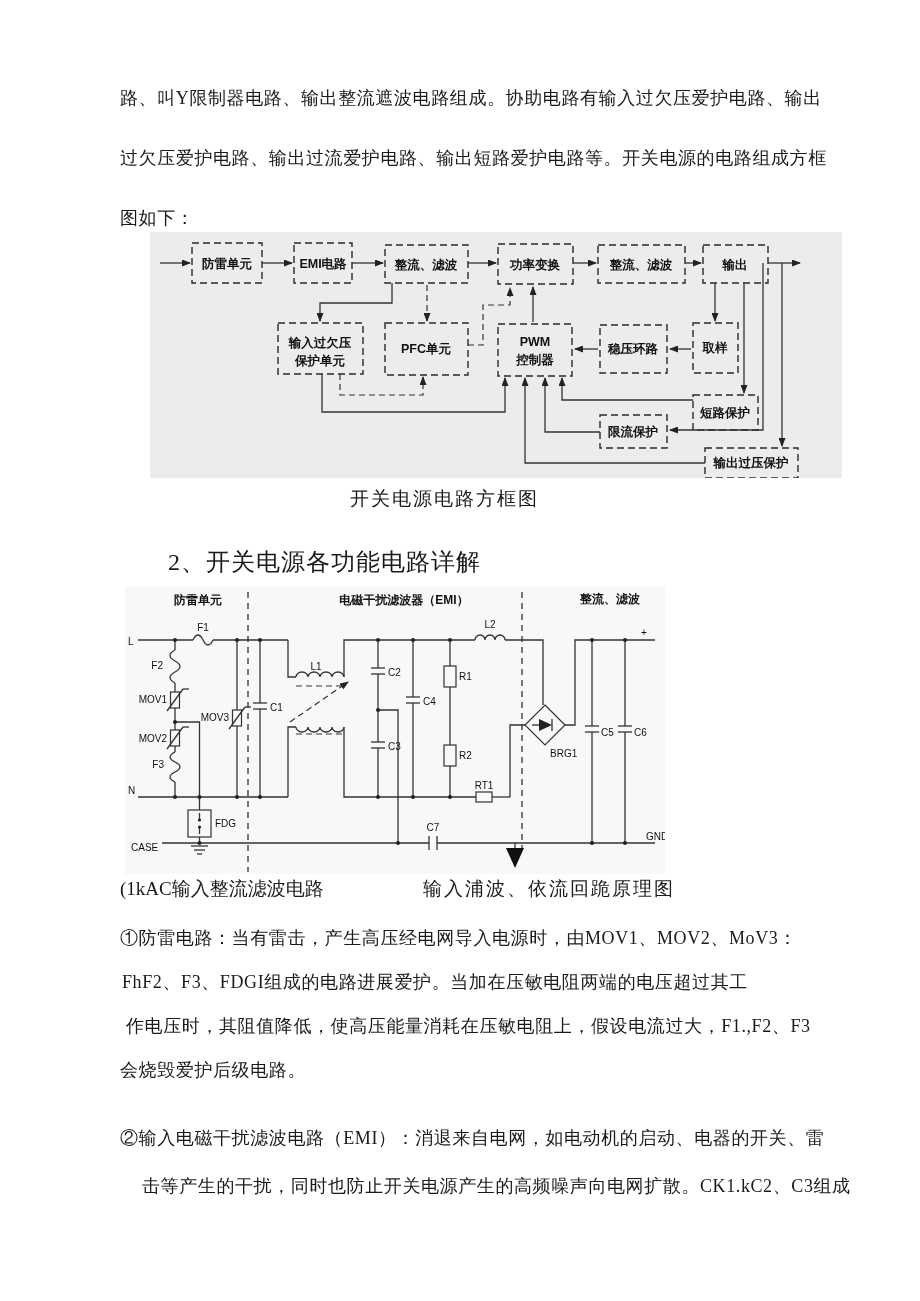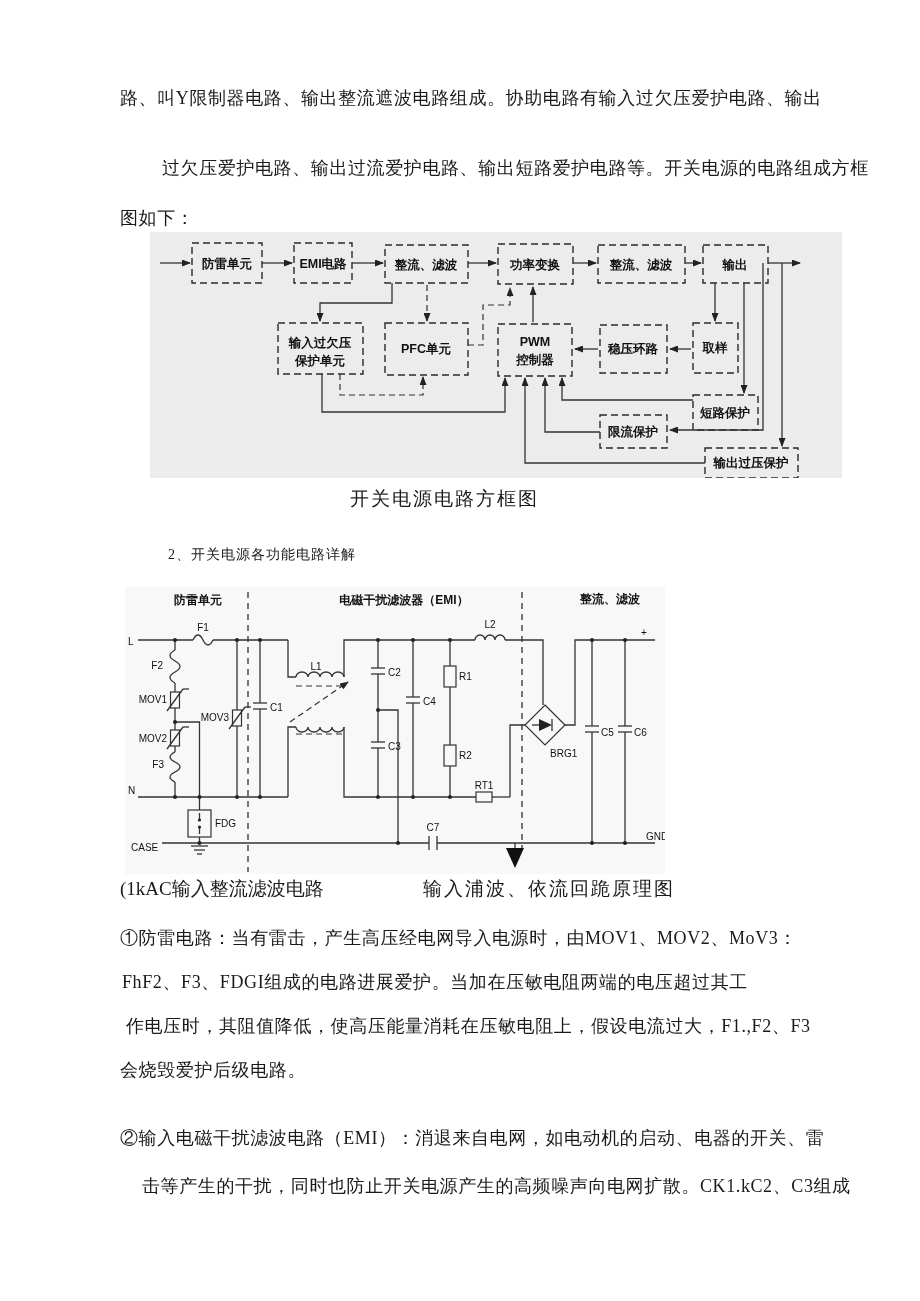--- a/index.html
+++ b/index.html
@@ -3,21 +3,21 @@
 <meta charset="utf-8">
 <style>
   html,body { margin:0; padding:0; }
   body {
     width:920px; height:1301px; position:relative; background:#ffffff;
     font-family:"Liberation Serif","DejaVu Serif",serif; color:#1a1a1a;
     overflow:hidden;
   }
   .abs { position:absolute; white-space:nowrap; }
   .body-text { font-size:18px; letter-spacing:0.6px; line-height:24px; }
-  .heading { font-size:14px; letter-spacing:1px; }
+  .heading { font-size:24px; letter-spacing:1px; }
   .caption { font-size:19px; }
   .caption-sp { letter-spacing:2px; }
   .diagram-bg {
     position:absolute; left:150px; top:232px; width:692px; height:246px;
     background:#ececec;
   }
   .schematic-wrap {
     position:absolute; left:125px; top:586px; width:540px; height:288px;
     background:#f8f8f8;
   }
@@ -34,21 +34,21 @@
   .seclbl { font-size:12px; font-weight:600; }
   .dot { fill:#222222; }
   .compfill { fill:#f8f8f8; stroke:#333333; stroke-width:1.2; }
 </style>
 </head>
 <body>
 
 <div>
 
   <div class="abs body-text" style="left:120px; top:86px;">路、叫Y限制器电路、输出整流遮波电路组成。协助电路有输入过欠压爱护电路、输出</div>
-  <div class="abs body-text" style="left:120px; top:156px;margin-left:42px;">过欠压爱护电路、输出过流爱护电路、输出短路爱护电路等。开关电源的电路组成方框</div>
+  <div class="abs body-text" style="left:120px; top:146px;">过欠压爱护电路、输出过流爱护电路、输出短路爱护电路等。开关电源的电路组成方框</div>
   <div class="abs body-text" style="left:120px; top:206px;">图如下：</div>
 
   <div class="diagram-bg">
     <svg width="692" height="246" viewBox="150 232 692 246">
       <defs>
         <marker id="ab" markerWidth="9" markerHeight="7" refX="8" refY="3.5" orient="auto" markerUnits="userSpaceOnUse">
           <path d="M0,0 L9,3.5 L0,7 Z" fill="#222222"></path>
         </marker>
       </defs>
 

